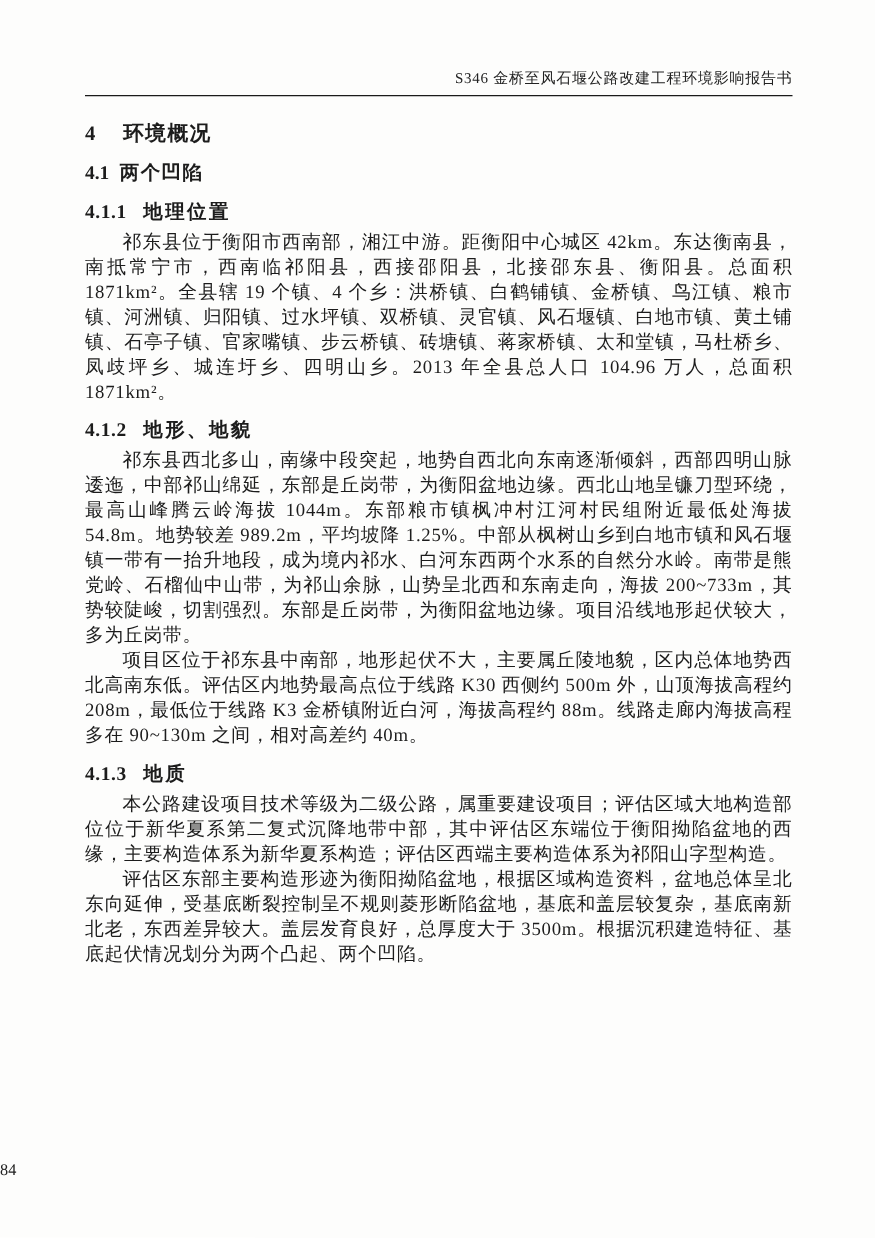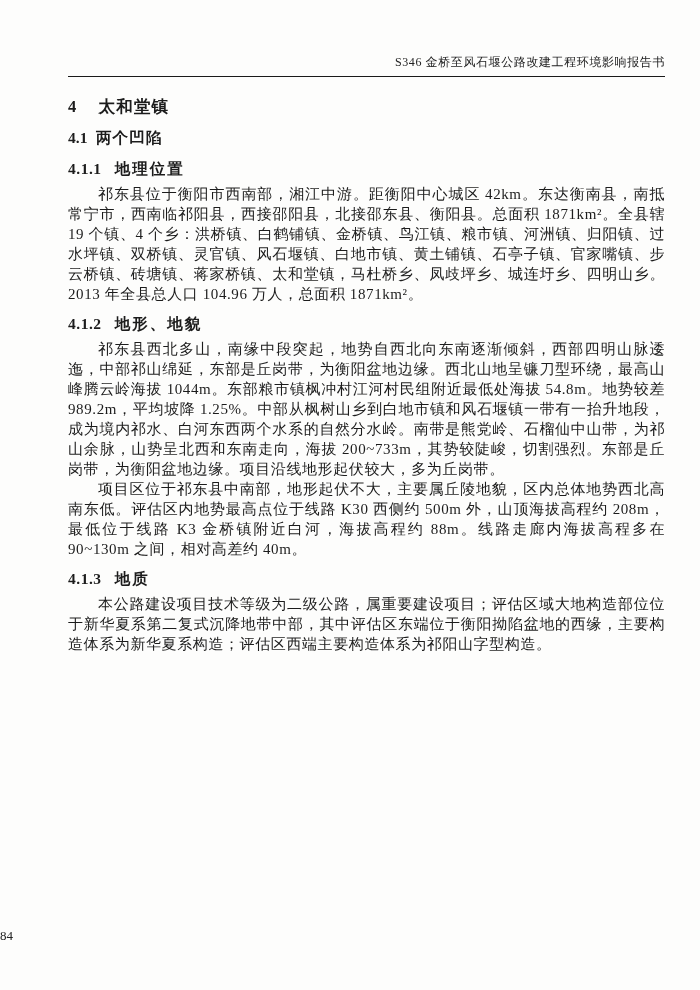--- a/index.html
+++ b/index.html
@@ -5,21 +5,21 @@
   html, body { margin: 0; padding: 0; }
   body {
     width: 700px; height: 990px;
     background: #ffffff;
     font-family: "Liberation Serif", "DejaVu Serif", serif;
   }
   .page {
     position: relative;
     width: 700px; height: 990px;
     box-sizing: border-box;
-    padding: 54px 35px 0 68px;
+    padding: 54px 66px 0 68px;
     background: #fdfdfc;
     color: #1c1c1c;
     overflow: hidden;
   }
   .running-header {
     text-align: right;
     font-size: 12px;
     line-height: 16px;
     letter-spacing: 0.6px;
     color: #222;
@@ -69,21 +69,21 @@
 </style>
 </head>
 <body>
 
 <div class="page">
 
   <div class="running-header">S346 金桥至风石堰公路改建工程环境影响报告书</div>
   <div class="header-rule"></div>
 
   <h1 class="h1">
-    <span class="num">4</span><span>太和堂镇</span>
+    <span class="num">4</span><span>环境概况</span>
   </h1>
 
   <h2 class="h2">
     <span class="num">4.1</span><span>两个凹陷</span>
   </h2>
 
   <section>
     <h3 class="h3">
       <span class="num">4.1.1</span><span>地理位置</span>
     </h3>
@@ -96,17 +96,18 @@
     </h3>
     <p class="para">祁东县西北多山，南缘中段突起，地势自西北向东南逐渐倾斜，西部四明山脉逶迤，中部祁山绵延，东部是丘岗带，为衡阳盆地边缘。西北山地呈镰刀型环绕，最高山峰腾云岭海拔 1044m。东部粮市镇枫冲村江河村民组附近最低处海拔 54.8m。地势较差 989.2m，平均坡降 1.25%。中部从枫树山乡到白地市镇和风石堰镇一带有一抬升地段，成为境内祁水、白河东西两个水系的自然分水岭。南带是熊党岭、石榴仙中山带，为祁山余脉，山势呈北西和东南走向，海拔 200~733m，其势较陡峻，切割强烈。东部是丘岗带，为衡阳盆地边缘。项目沿线地形起伏较大，多为丘岗带。</p>
     <p class="para">项目区位于祁东县中南部，地形起伏不大，主要属丘陵地貌，区内总体地势西北高南东低。评估区内地势最高点位于线路 K30 西侧约 500m 外，山顶海拔高程约 208m，最低位于线路 K3 金桥镇附近白河，海拔高程约 88m。线路走廊内海拔高程多在 90~130m 之间，相对高差约 40m。</p>
   </section>
 
   <section>
     <h3 class="h3">
       <span class="num">4.1.3</span><span>地质</span>
     </h3>
     <p class="para">本公路建设项目技术等级为二级公路，属重要建设项目；评估区域大地构造部位位于新华夏系第二复式沉降地带中部，其中评估区东端位于衡阳拗陷盆地的西缘，主要构造体系为新华夏系构造；评估区西端主要构造体系为祁阳山字型构造。</p>
+    <p class="para">评估区东部主要构造形迹为衡阳拗陷盆地，根据区域构造资料，盆地总体呈北东向延伸，受基底断裂控制呈不规则菱形断陷盆地，基底和盖层较复杂，基底南新北老，东西差异较大。盖层发育良好，总厚度大于 3500m。根据沉积建造特征、基底起伏情况划分为两个凸起、两个凹陷。</p>
   </section>
 
   <div class="page-number">84</div>
 
 </div>
 
 </body></html>

